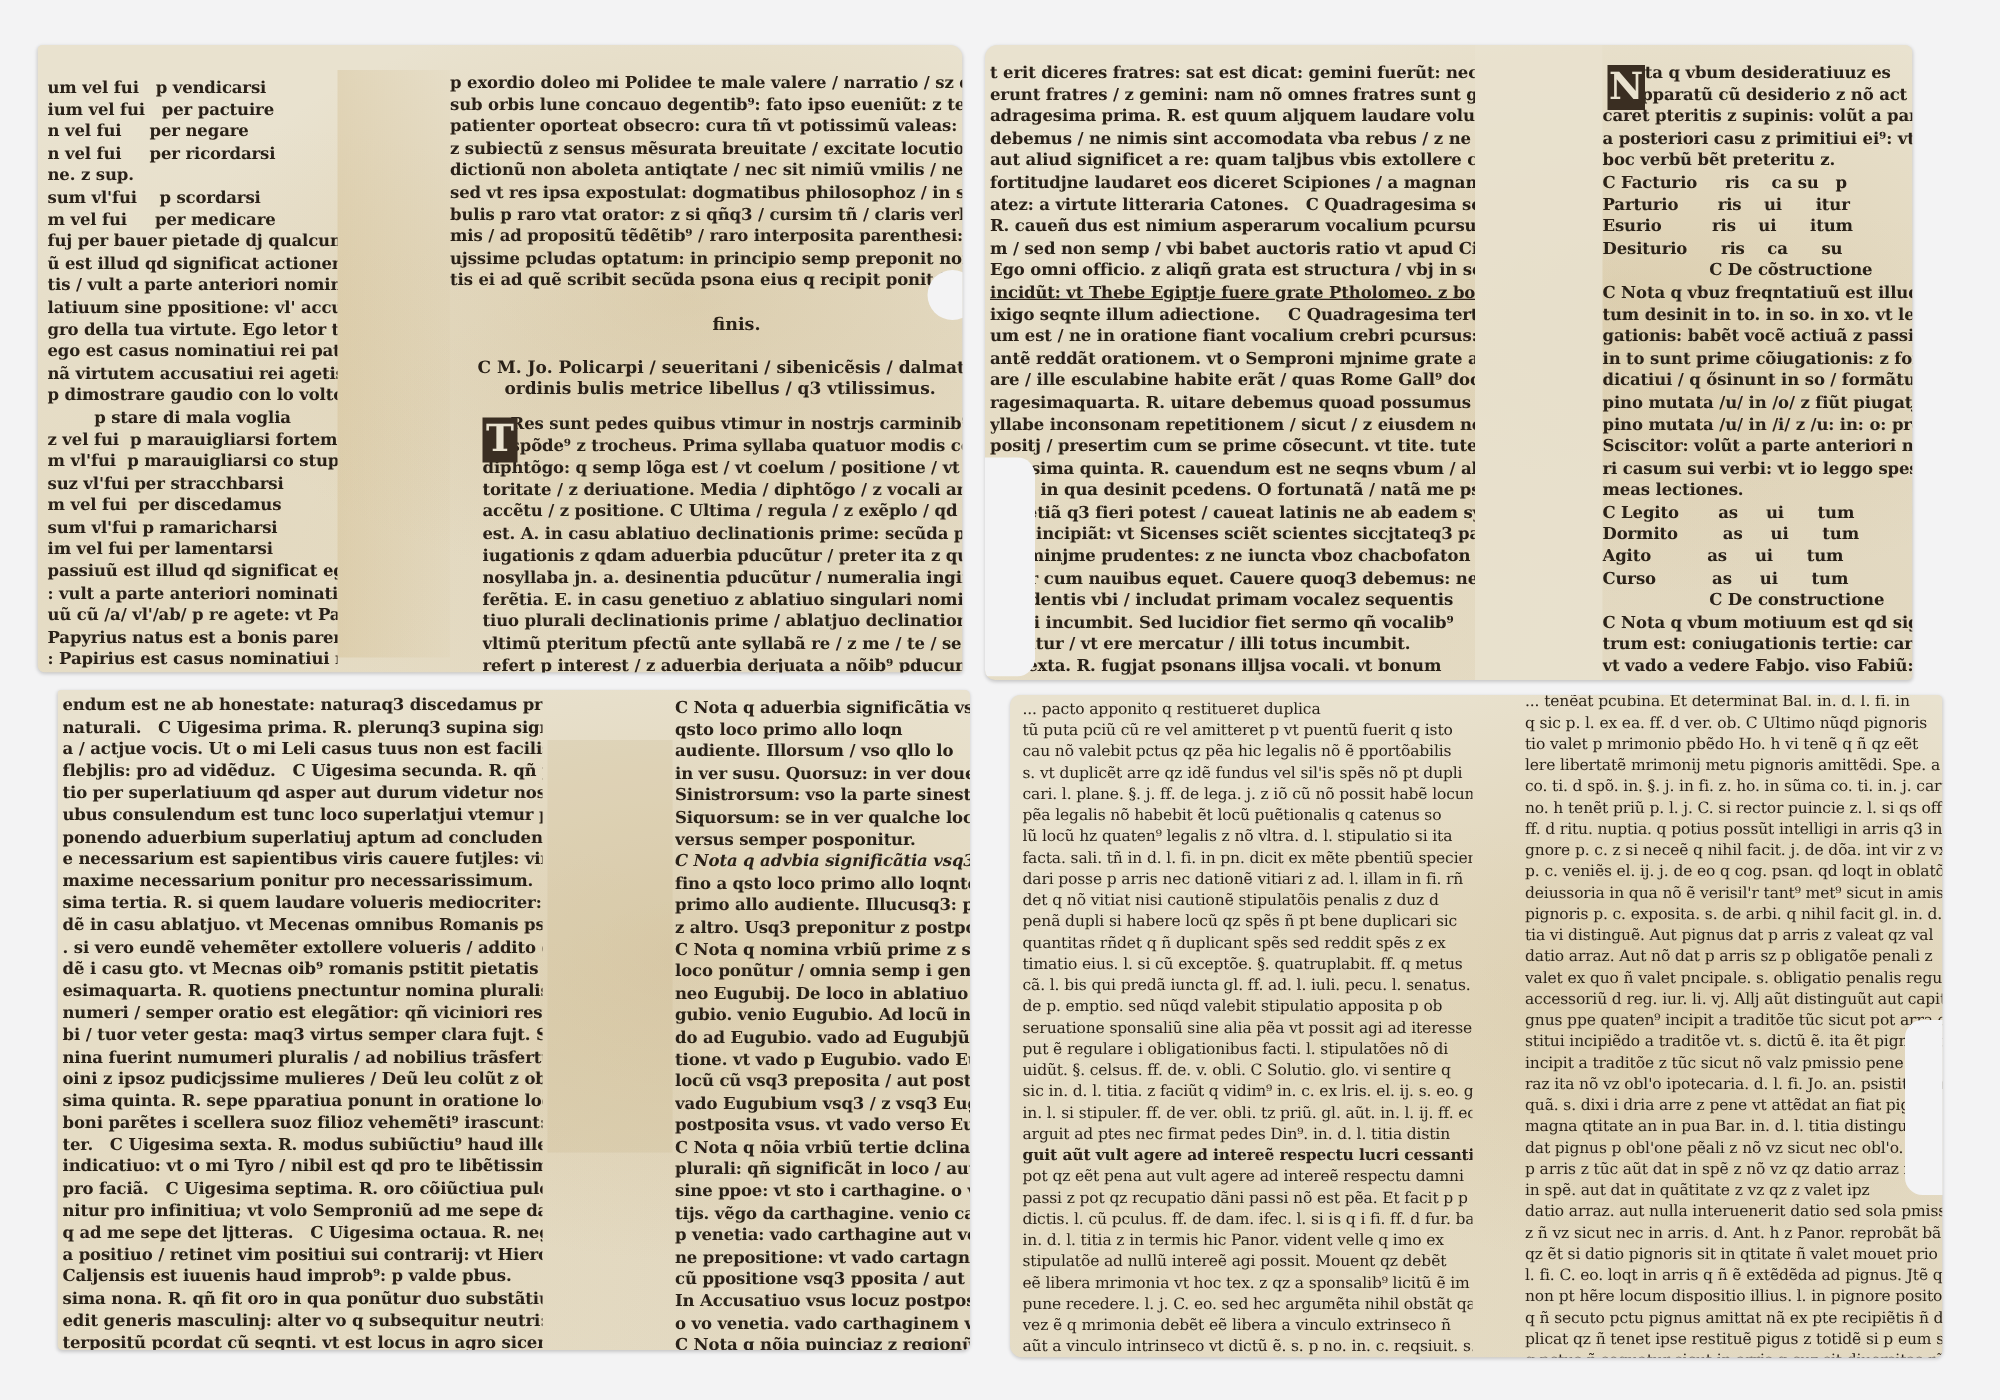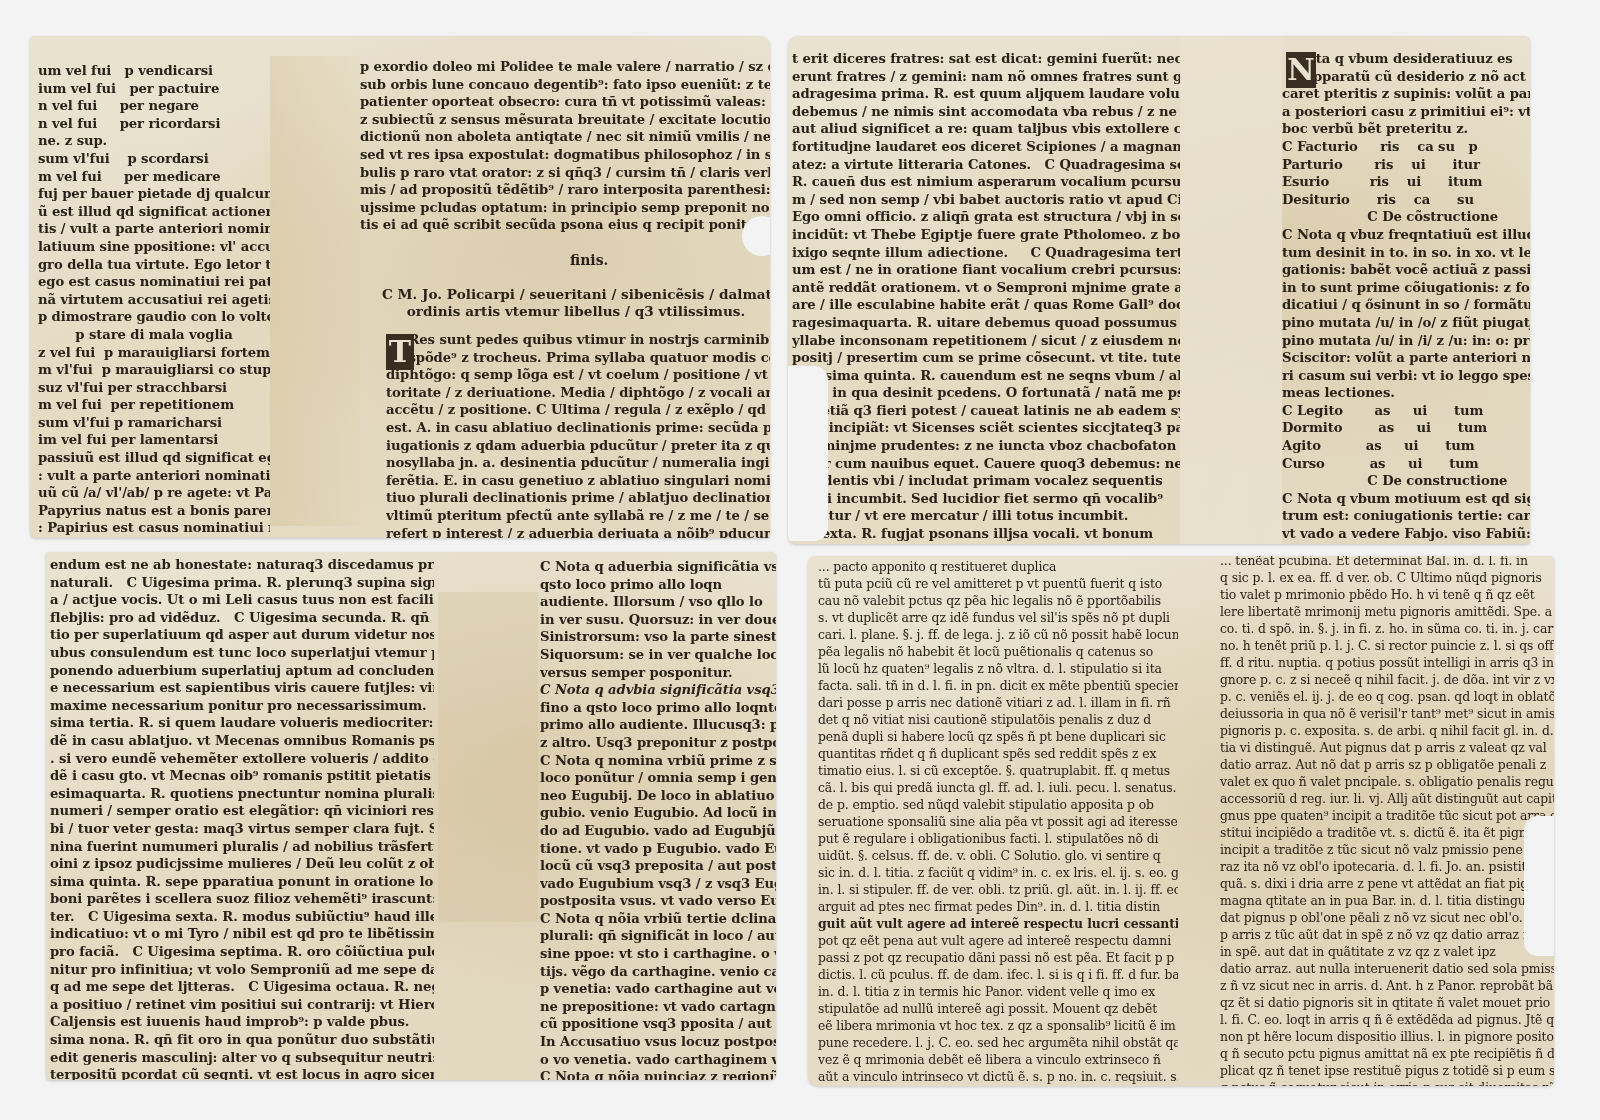--- a/index.html
+++ b/index.html
@@ -74,21 +74,21 @@
       <span class="ln" style="white-space: pre;">tis / vult a parte anteriori nomina</span>
       <span class="ln" style="white-space: pre;">latiuum sine ppositione: vl' accusa</span>
       <span class="ln" style="white-space: pre;">gro della tua virtute. Ego letor tua</span>
       <span class="ln" style="white-space: pre;">ego est casus nominatiui rei patien</span>
       <span class="ln" style="white-space: pre;">nã virtutem accusatiui rei agetis.</span>
       <span class="ln" style="white-space: pre;">p dimostrare gaudio con lo volto</span>
       <span class="ln" style="white-space: pre; text-align: center;">p stare di mala voglia</span>
       <span class="ln" style="white-space: pre;">z vel fui  p marauigliarsi fortemete</span>
       <span class="ln" style="white-space: pre;">m vl'fui  p marauigliarsi co stupore</span>
       <span class="ln" style="white-space: pre;">suz vl'fui per stracchbarsi</span>
-      <span class="ln" style="white-space: pre;">m vel fui  per repetitionem</span>
+      <span class="ln" style="white-space: pre;">m vel fui  per discedamus</span>
       <span class="ln" style="white-space: pre;">sum vl'fui p ramaricharsi</span>
       <span class="ln" style="white-space: pre;">im vel fui per lamentarsi</span>
       <span class="ln" style="white-space: pre;">passiuũ est illud qd significat egressuz</span>
       <span class="ln" style="white-space: pre;">: vult a parte anteriori nominatiuuz</span>
       <span class="ln" style="white-space: pre;">uũ cũ /a/ vl'/ab/ p re agete: vt Papy</span>
       <span class="ln" style="white-space: pre;">Papyrius natus est a bonis parentis.</span>
       <span class="ln" style="white-space: pre;">: Papirius est casus nominatiui rei</span>
       <span class="ln" style="white-space: pre;">agentis.                           to</span>
     </div>
   <div class="col c2" id="tl-c2">
@@ -99,21 +99,21 @@
       <span class="ln" style="white-space: pre;">dictionũ non aboleta antiqtate / nec sit nimiũ vmilis / nec nimiũ</span>
       <span class="ln" style="white-space: pre;">sed vt res ipsa expostulat: dogmatibus philosophoz / in storij</span>
       <span class="ln" style="white-space: pre;">bulis p raro vtat orator: z si qñq3 / cursim tñ / claris verbis / z</span>
       <span class="ln" style="white-space: pre;">mis / ad propositũ tẽdẽtib⁹ / raro interposita parenthesi: vt q</span>
       <span class="ln" style="white-space: pre;">ujssime pcludas optatum: in principio semp preponit nomen</span>
       <span class="ln" style="white-space: pre;">tis ei ad quẽ scribit secũda psona eius q recipit ponit in nu</span>
     </div>
   <div class="finis">finis.</div>
   <div class="heading">
     <div>C M. Jo. Policarpi / seueritani / sibenicẽsis / dalmate / pdica</div>
-    <div>ordinis artis vtemur libellus / q3 vtilissimus.</div>
+    <div>ordinis bulis metrice libellus / q3 vtilissimus.</div>
   </div>
   <div class="col c3" id="tl-c3">
       <span class="ln" style="white-space: pre;">     Res sunt pedes quibus vtimur in nostrjs carminib⁹ / da</span>
       <span class="ln" style="white-space: pre;">     spõde⁹ z trocheus. Prima syllaba quatuor modis cog</span>
       <span class="ln" style="white-space: pre;">diphtõgo: q semp lõga est / vt coelum / positione / vt arma /</span>
       <span class="ln" style="white-space: pre;">toritate / z deriuatione. Media / diphtõgo / z vocali ante vo</span>
       <span class="ln" style="white-space: pre;">accẽtu / z positione. C Ultima / regula / z exẽplo / qd oium tu</span>
       <span class="ln" style="white-space: pre;">est. A. in casu ablatiuo declinationis prime: secũda psc na p</span>
       <span class="ln" style="white-space: pre;">iugationis z qdam aduerbia pducũtur / preter ita z quia / z oi</span>
       <span class="ln" style="white-space: pre;">nosyllaba jn. a. desinentia pducũtur / numeralia inginta sunt</span>
@@ -131,21 +131,21 @@
       <span class="ln" style="white-space: pre;">t erit diceres fratres: sat est dicat: gemini fuerũt: nec male di</span>
       <span class="ln" style="white-space: pre;">erunt fratres / z gemini: nam nõ omnes fratres sunt geminj.</span>
       <span class="ln" style="white-space: pre;">adragesima prima. R. est quum aljquem laudare voluerjmus</span>
       <span class="ln" style="white-space: pre;">debemus / ne nimis sint accomodata vba rebus / z ne pl⁹ a</span>
       <span class="ln" style="white-space: pre;">aut aliud significet a re: quam taljbus vbis extollere cupim</span>
       <span class="ln" style="white-space: pre;">fortitudjne laudaret eos diceret Scipiones / a magnanimjta</span>
       <span class="ln" style="white-space: pre;">atez: a virtute litteraria Catones.   C Quadragesima se</span>
       <span class="ln" style="white-space: pre;">R. caueñ dus est nimium asperarum vocalium pcursus aut co</span>
       <span class="ln" style="white-space: pre;">m / sed non semp / vbi babet auctoris ratio vt apud Cice</span>
       <span class="ln" style="white-space: pre;">Ego omni officio. z aliqñ grata est structura / vbj in se lõg</span>
-      <span class="ln" style="white-space: pre;">incidũt: vt Thebe Egiptje fuere grate Ptholomeo. z bo</span>
+      <span class="ln" style="white-space: pre; text-decoration: underline;">incidũt: vt Thebe Egiptje fuere grate Ptholomeo. z bo</span>
       <span class="ln" style="white-space: pre;">ixigo seqnte illum adiectione.     C Quadragesima tertia</span>
       <span class="ln" style="white-space: pre;">um est / ne in oratione fiant vocalium crebri pcursus: q v</span>
       <span class="ln" style="white-space: pre;">antẽ reddãt orationem. vt o Semproni mjnime grate aut</span>
       <span class="ln" style="white-space: pre;">are / ille esculabine habite erãt / quas Rome Gall⁹ doceba</span>
       <span class="ln" style="white-space: pre;">ragesimaquarta. R. uitare debemus quoad possumus in</span>
       <span class="ln" style="white-space: pre;">yllabe inconsonam repetitionem / sicut / z eiusdem nec bi</span>
       <span class="ln" style="white-space: pre;">positj / presertim cum se prime cõsecunt. vt tite. tute. tate.</span>
       <span class="ln" style="white-space: pre;">ragesima quinta. R. cauendum est ne seqns vbum / ab jlli</span>
       <span class="ln" style="white-space: pre;">llaba in qua desinit pcedens. O fortunatã / natã me psul</span>
       <span class="ln" style="white-space: pre;">. Et etiã q3 fieri potest / caueat latinis ne ab eadem syllaba</span>

